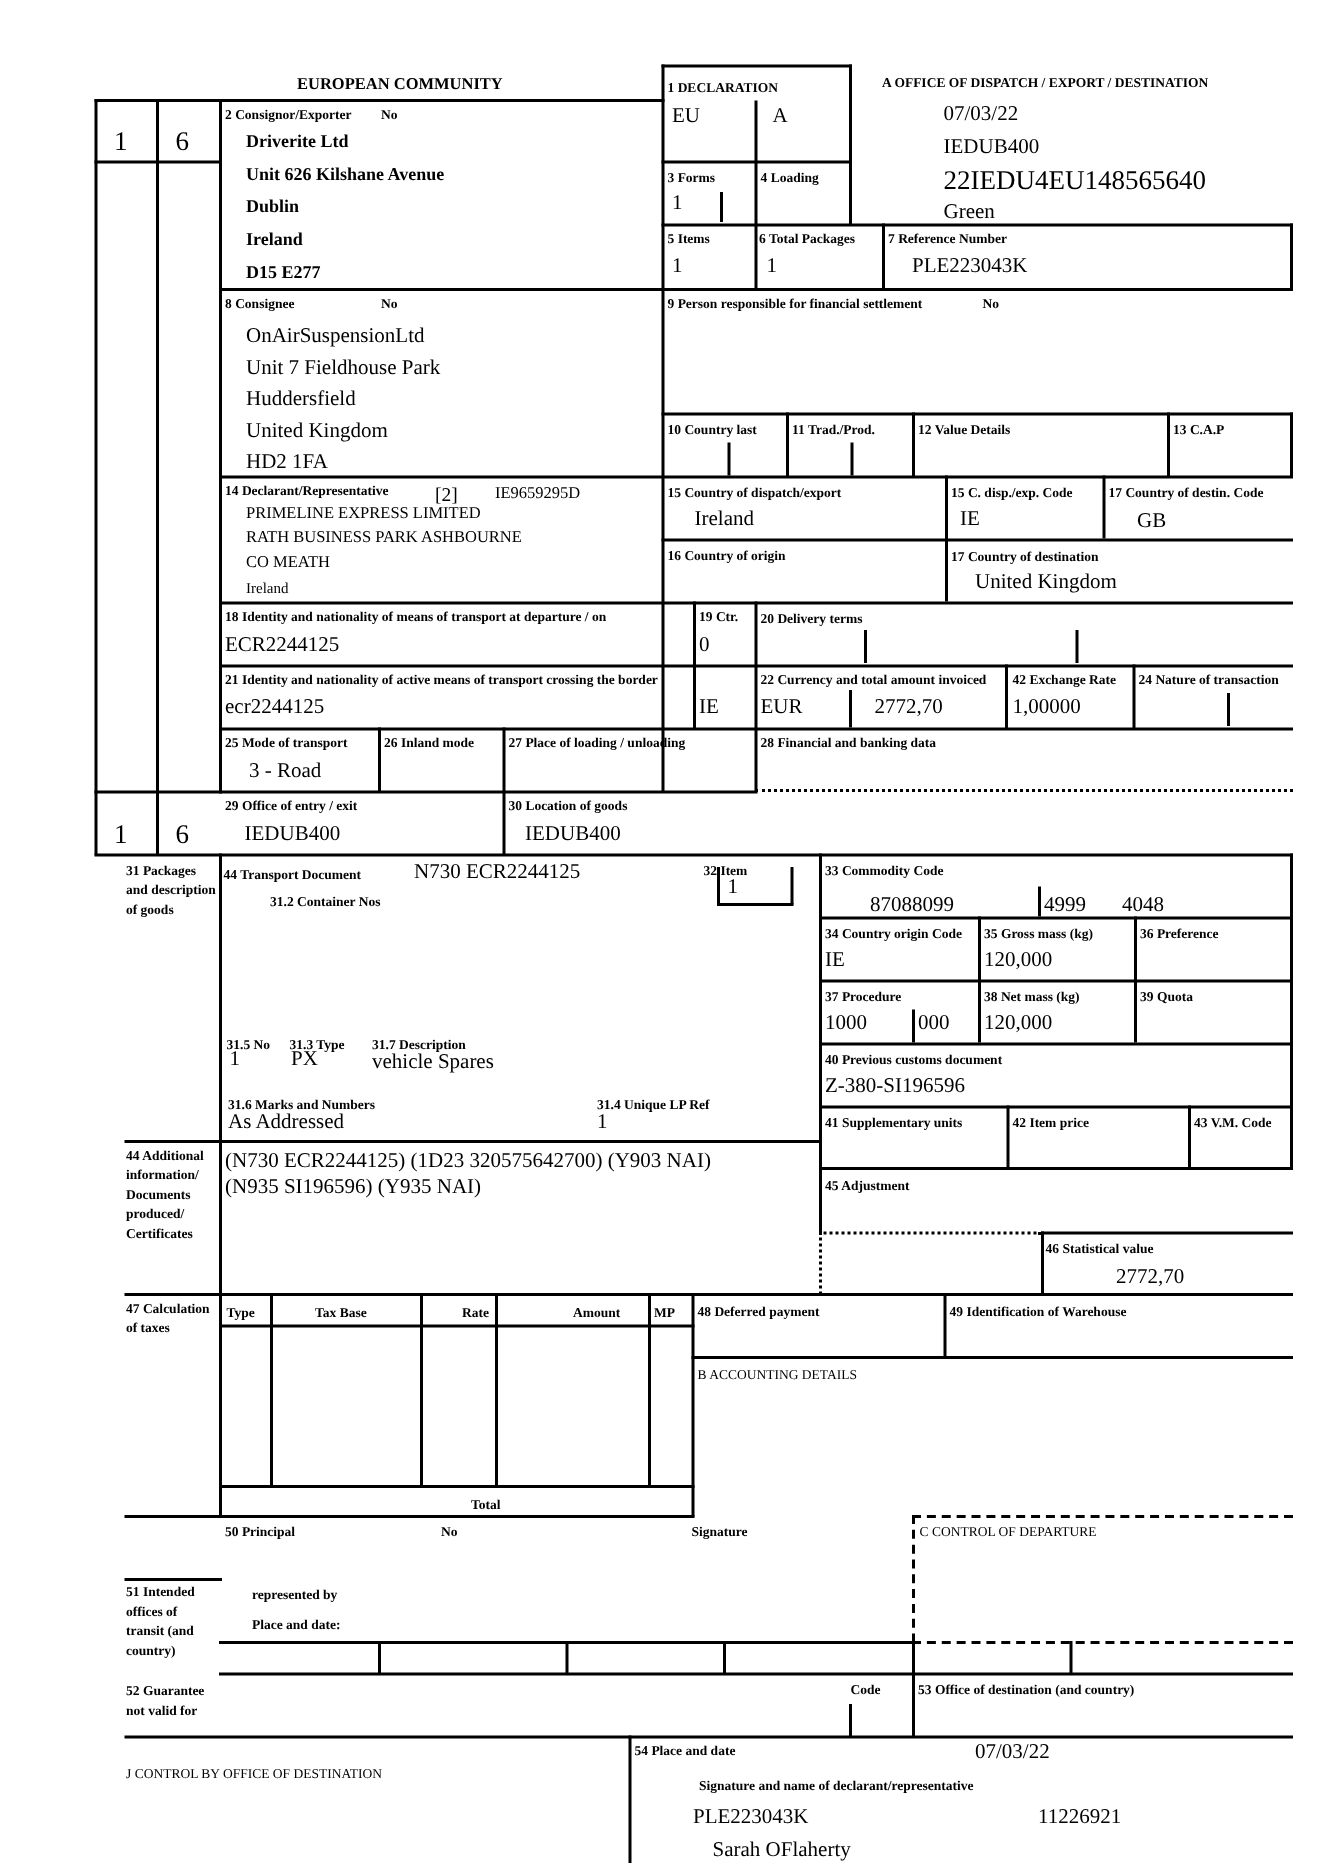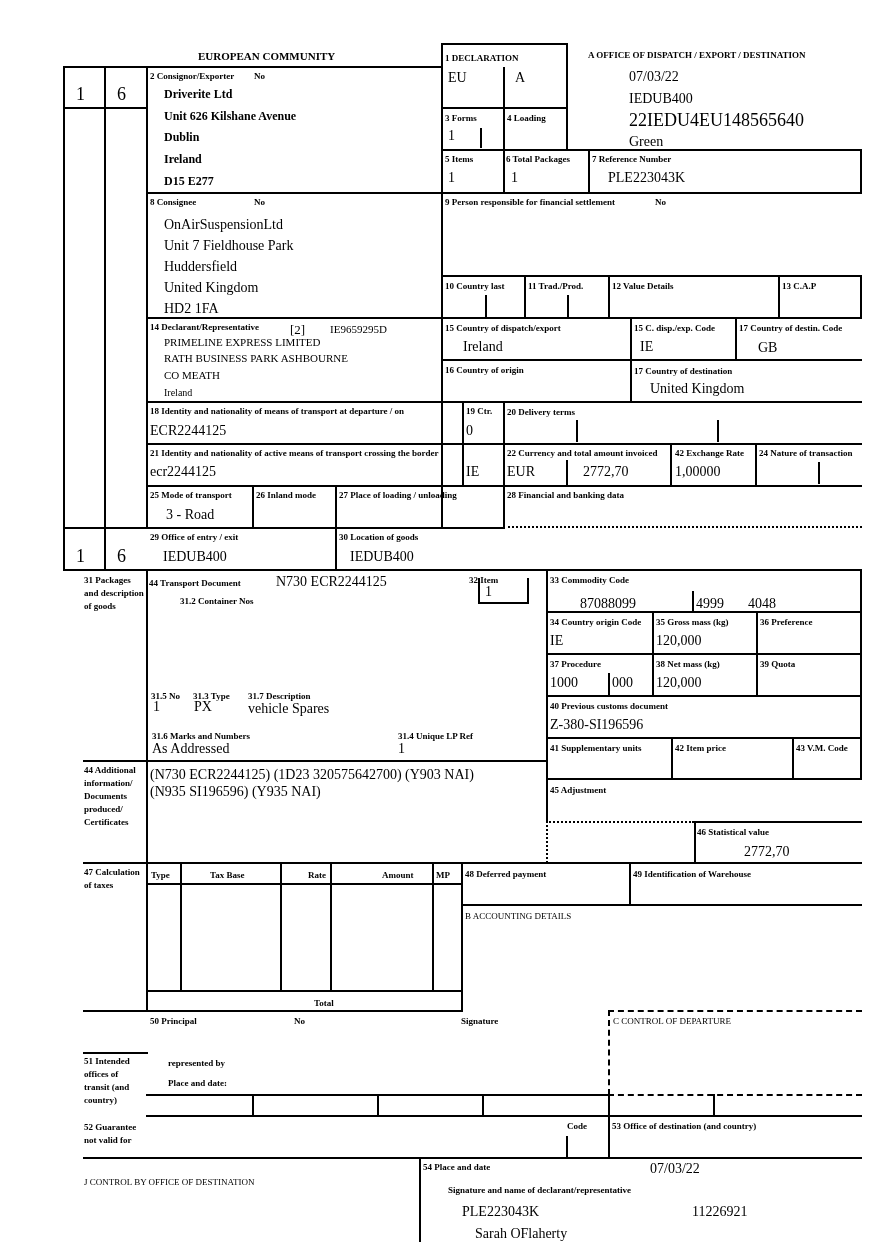--- a/index.html
+++ b/index.html
@@ -286,16 +286,16 @@
 <div class="lbl" style="left:613px;top:1016px;font-weight:normal;">C CONTROL OF DEPARTURE</div>
 <div class="lblw" style="left:84px;top:1055px;width:60px;">51 Intended offices of transit (and country)</div>
 
 <div class="lblw" style="left:84px;top:1121px;width:60px;">52 Guarantee not valid for</div>
 <div class="lbl" style="left:567px;top:1121px;">Code</div>
 <div class="lbl" style="left:612px;top:1121px;">53 Office of destination (and country)</div>
 
 <div class="lbl" style="left:84px;top:1162px;font-weight:normal;margin-top:15px;">J CONTROL BY OFFICE OF DESTINATION</div>
 <div class="lbl" style="left:423px;top:1162px;">54 Place and date</div>
 <div class="valb" style="left:650px;top:1161px;">07/03/22</div>
-<div class="lbl" style="left:448px;top:1185px;">Signature and name of declarant/representative</div>
+<div class="lbl" style="left:466px;top:1185px;">Signature and name of declarant/representative</div>
 <div class="valb" style="left:462px;top:1204px;">PLE223043K</div>
 <div class="valb" style="left:692px;top:1204px;">11226921</div>
 <div class="valb" style="left:462px;top:1226px;margin-left:13px;">Sarah OFlaherty</div>
 
 </body></html>

